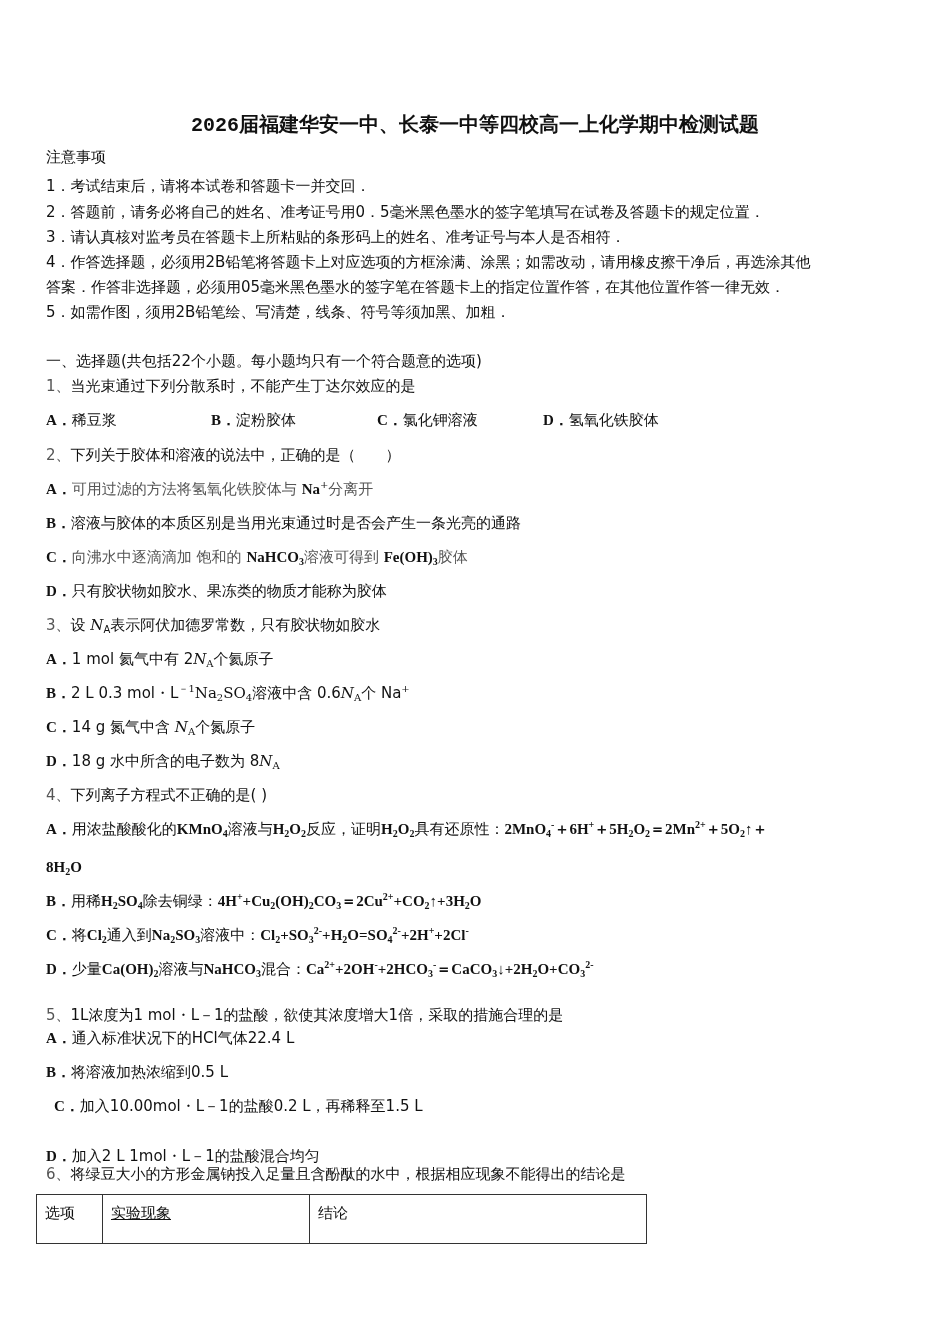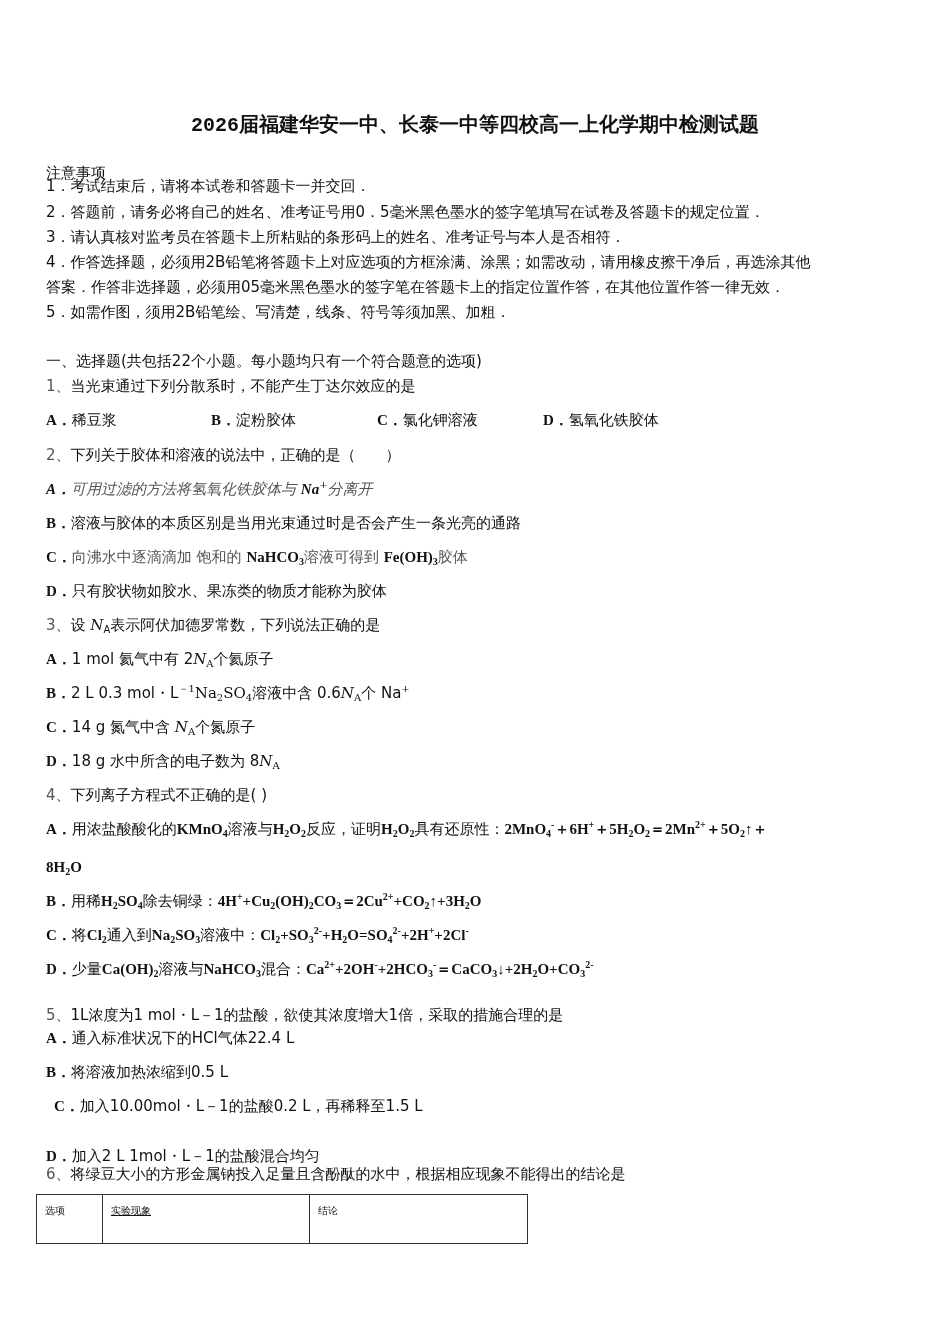--- a/index.html
+++ b/index.html
@@ -20,34 +20,34 @@
   .sans { font-family: "DejaVu Sans", "Liberation Sans", sans-serif; }
   .gray { color: #555555; }
   .lbl { font-weight: bold; font-family: "Liberation Serif", "DejaVu Serif", serif; }
   .chem { font-family: "Liberation Serif", "DejaVu Serif", serif; font-weight: bold; }
   sub { font-size: 10px; vertical-align: -3px; line-height: 0; }
   sup { font-size: 10px; vertical-align: 6px; line-height: 0; }
   .it { font-style: italic; }
   .opt-row { position: absolute; top: 411px; left: 46px; font-size: 15px; line-height: 18px; white-space: nowrap; }
   .opt-row span.opt { position: absolute; white-space: nowrap; }
   table.exp {
-    position: absolute; left: 36px; top: 1194px; width: 492px; height: 48px;
-    border-collapse: collapse; font-size: 10px;
+    position: absolute; left: 36px; top: 1194px; width: 611px; height: 48px;
+    border-collapse: collapse; font-size: 15px;
     font-family: "DejaVu Sans", "Liberation Sans", sans-serif;
   }
   table.exp td {
     border: 1.5px solid #333; vertical-align: top; padding: 9px 8px 0 8px; height: 39px;
   }
 </style>
 </head>
 <body>
 
 <div class="title">2026届福建华安一中、长泰一中等四校高一上化学期中检测试题</div>
 
-<div class="line sans" style="top:164px;">注意事项</div>
+<div class="line sans" style="top:148px;">注意事项</div>
 <div class="line sans" style="top:177px;">1．考试结束后，请将本试卷和答题卡一并交回．</div>
 <div class="line sans" style="top:203px;">2．答题前，请务必将自己的姓名、准考证号用0．5毫米黑色墨水的签字笔填写在试卷及答题卡的规定位置．</div>
 <div class="line sans" style="top:228px;">3．请认真核对监考员在答题卡上所粘贴的条形码上的姓名、准考证号与本人是否相符．</div>
 <div class="line sans" style="top:253px;">4．作答选择题，必须用2B铅笔将答题卡上对应选项的方框涂满、涂黑；如需改动，请用橡皮擦干净后，再选涂其他</div>
 <div class="line sans" style="top:278px;">答案．作答非选择题，必须用05毫米黑色墨水的签字笔在答题卡上的指定位置作答，在其他位置作答一律无效．</div>
 <div class="line sans" style="top:303px;">5．如需作图，须用2B铅笔绘、写清楚，线条、符号等须加黑、加粗．</div>
 
 <div class="line sans" style="top:352px;">一、选择题(共包括22个小题。每小题均只有一个符合题意的选项)</div>
 
 <div class="line sans" style="top:377px;">
@@ -56,35 +56,35 @@
 <div class="opt-row">
   <span class="opt" style="left:0px;"><span class="lbl">A．</span><span class="sans">稀豆浆</span></span>
   <span class="opt" style="left:165px;"><span class="lbl">B．</span><span class="sans">淀粉胶体</span></span>
   <span class="opt" style="left:331px;"><span class="lbl">C．</span><span class="sans">氯化钾溶液</span></span>
   <span class="opt" style="left:497px;"><span class="lbl">D．</span><span class="sans">氢氧化铁胶体</span></span>
 </div>
 
 <div class="line sans" style="top:446px;">
   <span class="gray">2、</span><span>下列关于胶体和溶液的说法中，正确的是（　　）</span>
 </div>
-<div class="line" style="top:480px;font-style:italic;">
+<div class="line" style="top:480px;">
   <span class="lbl">A．</span><span class="gray" style="font-family:'DejaVu Serif',serif;">可用过滤的方法将氢氧化铁胶体与 </span><span class="chem">Na</span><sup>+</sup><span class="gray">分离开</span>
 </div>
 <div class="line sans" style="top:514px;">
   <span class="lbl">B．</span><span>溶液与胶体的本质区别是当用光束通过时是否会产生一条光亮的通路</span>
 </div>
 <div class="line" style="top:548px;">
   <span class="lbl">C．</span><span class="gray">向沸水中逐滴滴加 饱和的 </span><span class="chem">NaHCO</span><sub class="chem">3</sub><span class="gray">溶液可得到 </span><span class="chem">Fe(OH)</span><sub class="chem">3</sub><span class="gray">胶体</span>
 </div>
 <div class="line sans" style="top:582px;">
   <span class="lbl">D．</span><span>只有胶状物如胶水、果冻类的物质才能称为胶体</span>
 </div>
 
 <div class="line sans" style="top:616px;">
-  <span class="gray">3、</span><span>设 </span><span class="it" style="font-family:'DejaVu Serif',serif;">N</span><sub>A</sub><span>表示阿伏加德罗常数，下列说法正确的是</span>
+  <span class="gray">3、</span><span>设 </span><span class="it" style="font-family:'DejaVu Serif',serif;">N</span><sub>A</sub><span>表示阿伏加德罗常数，只有胶状物如胶水</span>
 </div>
 <div class="line" style="top:650px;">
   <span class="lbl">A．</span><span class="sans">1 mol 氦气中有 2</span><span class="it">N</span><sub>A</sub><span class="sans">个氦原子</span>
 </div>
 <div class="line" style="top:684px;">
   <span class="lbl">B．</span><span class="sans">2 L 0.3 mol・L</span><sup>－1</sup><span>Na</span><sub>2</sub><span>SO</span><sub>4</sub><span class="sans">溶液中含 0.6</span><span class="it">N</span><sub>A</sub><span class="sans">个 Na</span><sup>+</sup>
 </div>
 <div class="line" style="top:718px;">
   <span class="lbl">C．</span><span class="sans">14 g 氮气中含 </span><span class="it">N</span><sub>A</sub><span class="sans">个氮原子</span>
 </div>

